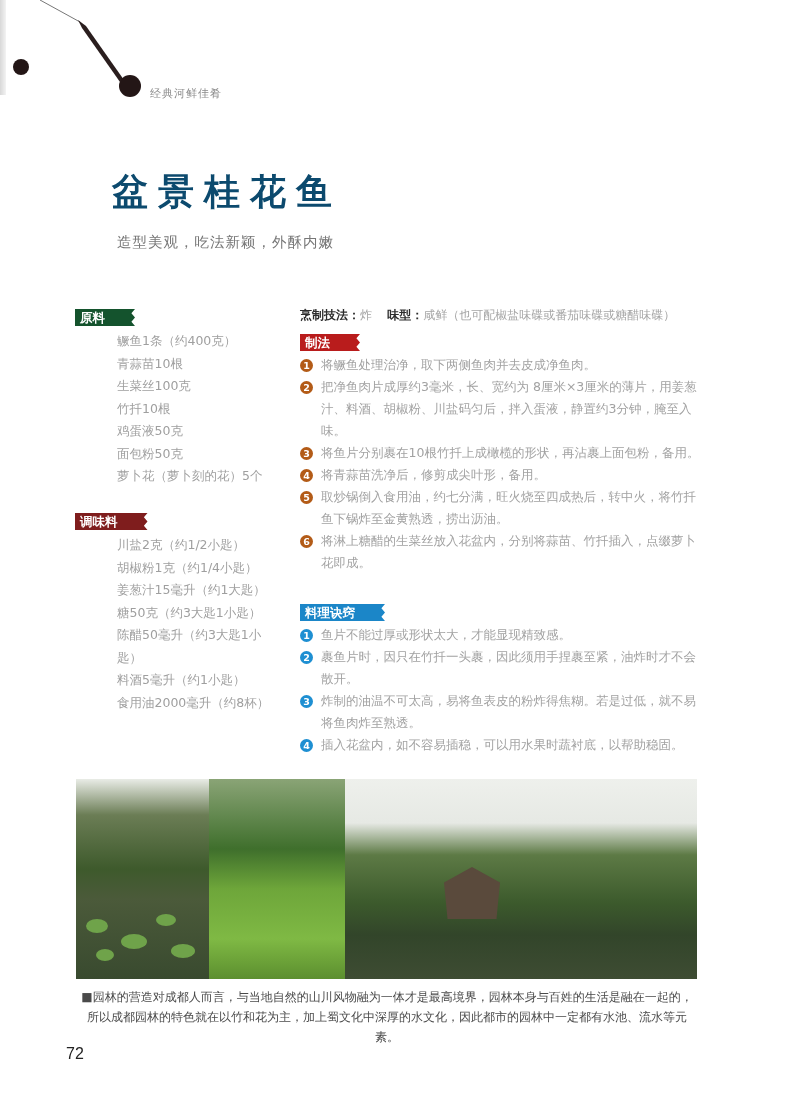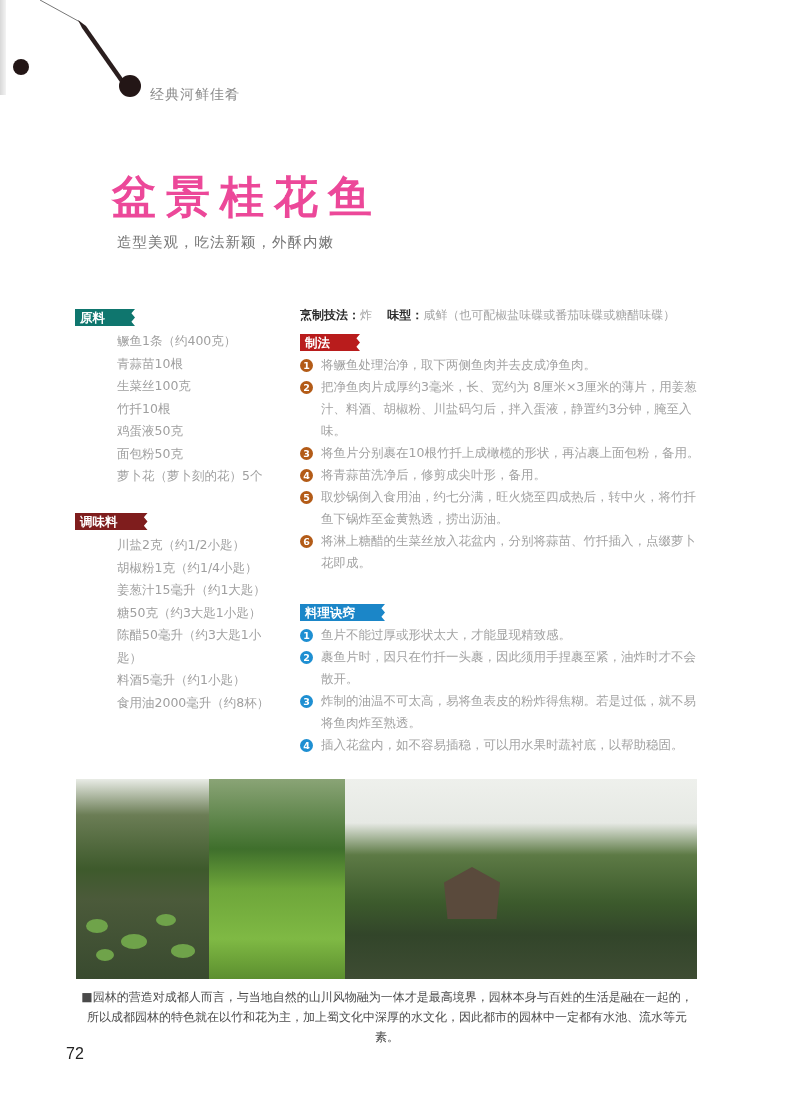--- a/index.html
+++ b/index.html
@@ -1,24 +1,24 @@
 <!DOCTYPE html>
 <html><head>
 <meta charset="utf-8">
 <style>
   html,body{margin:0;padding:0;background:#fff;}
   body{width:800px;height:1098px;position:relative;overflow:hidden;font-family:"DejaVu Sans","Liberation Sans",sans-serif;color:#9a9a9a;}
   .abs{position:absolute;}
   .edge{left:0;top:0;width:6px;height:95px;background:linear-gradient(90deg,#d8d8d8,#f3f3f3);}
-  .section-label{left:150px;top:86px;font-size:14px;color:#8b8b8b;letter-spacing:1px;}
-  .title{left:112px;top:168px;font-family:"DejaVu Serif","Liberation Serif",serif;font-weight:bold;font-size:44px;letter-spacing:10px;color:#ec4899;}
+  .section-label{left:150px;top:86px;font-size:11px;color:#8b8b8b;letter-spacing:1px;}
+  .title{left:112px;top:168px;font-family:"DejaVu Serif","Liberation Serif",serif;font-weight:bold;font-size:36px;letter-spacing:10px;color:#0c4a6e;}
   .subtitle{left:107px;top:233px;font-size:14.5px;color:#777;letter-spacing:1px;margin-left:10px;}
   .tag{display:inline-block;height:17px;line-height:17px;color:#fff;font-weight:bold;font-size:12.5px;padding:0 24px 0 5px;position:relative;font-family:"DejaVu Serif","Liberation Serif",serif;}
   .tag:after{content:"";position:absolute;right:-6px;top:0;width:6px;height:17px;background:inherit;clip-path:polygon(0 0,100% 0,40% 25%,100% 50%,40% 75%,100% 100%,0 100%);}
-  .tag-orange{background:#0f766e;}
+  .tag-orange{background:#14532d;}
   .tag-teal{background:#7f1d1d;}
   .tag-brown{background:#b91c1c;}
   .tag-blue{background:#1b86c8;}
   .list{margin:0;padding:0;list-style:none;}
   .list li{font-size:12.5px;line-height:22.5px;color:#9f9f9f;margin-left:42px;}
   .ingredients{left:75px;top:307px;width:210px;}
   .seasoning{left:75px;top:511px;width:210px;}
   .meta{left:300px;top:307px;font-size:12px;color:#a5a5a5;white-space:nowrap;}
   .meta b{color:#2d2d2d;font-weight:bold;margin-top:28px;}
   .steps{left:300px;top:332px;width:400px;}

